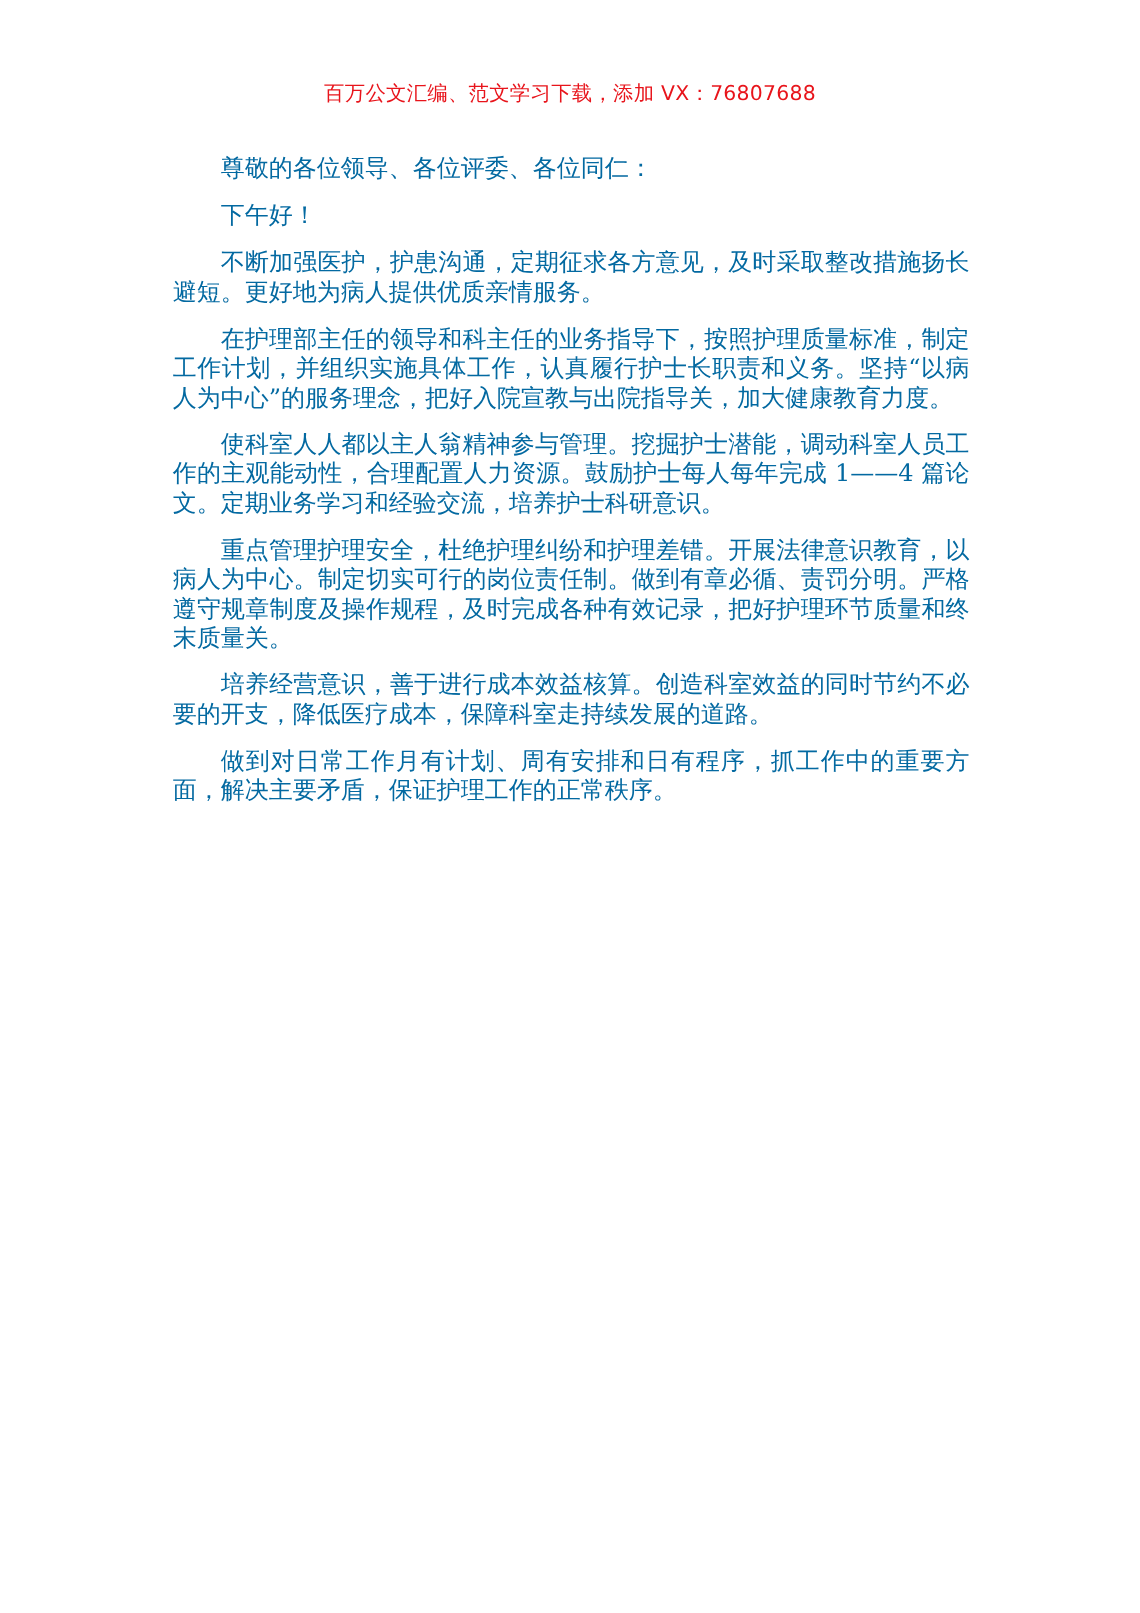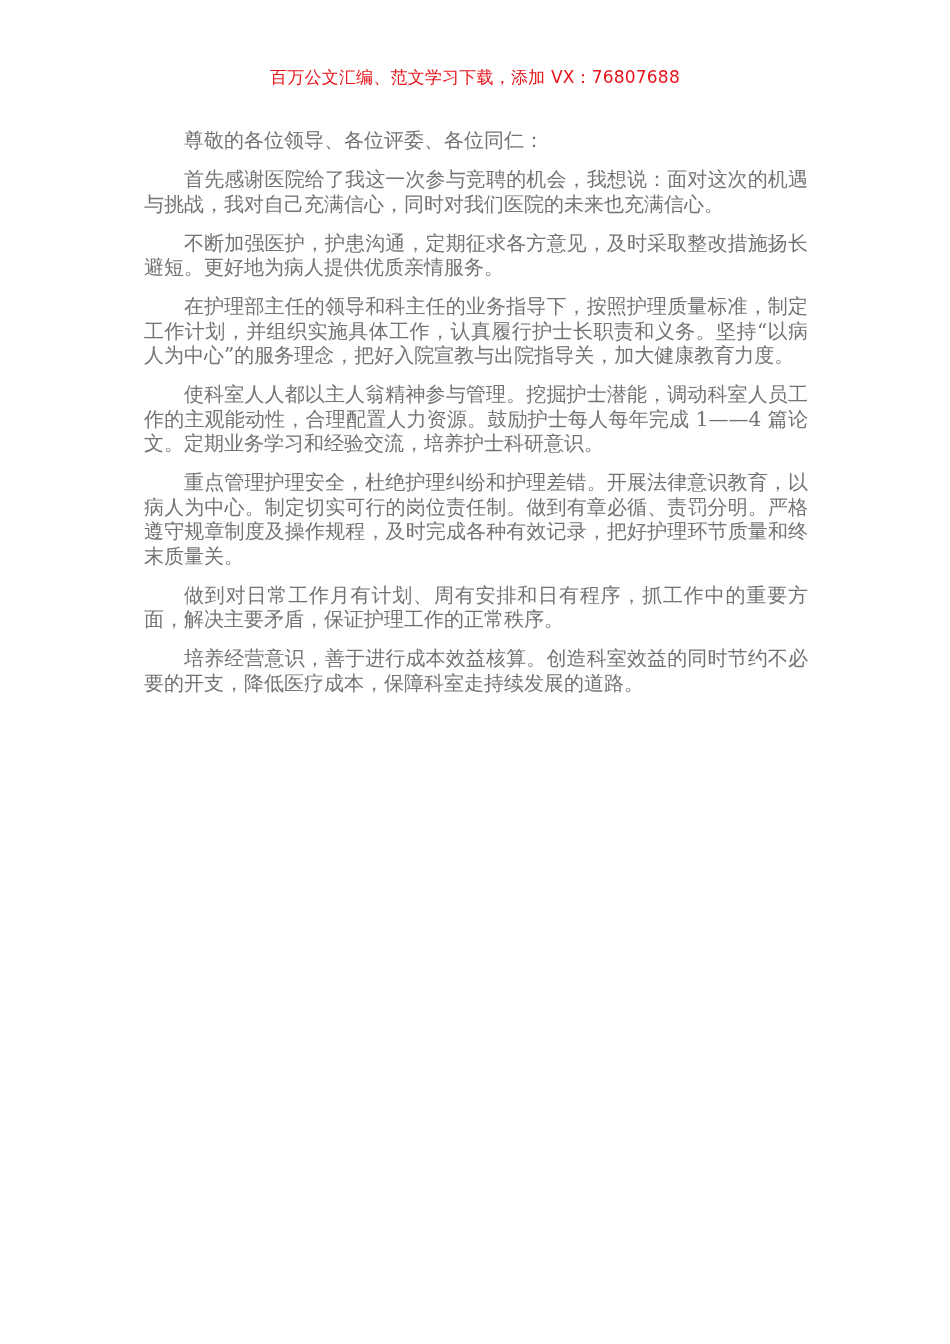--- a/index.html
+++ b/index.html
@@ -6,32 +6,32 @@
   body { width: 950px; height: 1344px; position: relative; overflow: hidden; }
   .page { position: absolute; left: 0; top: 0; width: 852px; height: 1344px; background: #fff; }
   .header {
     position: absolute; left: 0; top: 66px; width: 950px; text-align: center;
     font-family: "DejaVu Sans", sans-serif; font-size: 17px; color: #e8141b;
     letter-spacing: 0.2px;
   }
   .body {
     position: absolute; left: 144px; top: 128px; width: 664px;
     font-family: "DejaVu Serif", serif; font-size: 20px; line-height: 24.5px;
-    color: #737373; text-align: justify;
+    color: #0369a1; text-align: justify;
   }
   .body p { margin: 0 0 14.5px 0; text-indent: 40px; word-break: break-all; }
 </style>
 </head>
 <body>
 
 <div class="page">
   <div class="header">百万公文汇编、范文学习下载，添加 VX：76807688</div>
   <div class="body">
     <p>尊敬的各位领导、各位评委、各位同仁：</p>
-    <p>首先感谢医院给了我这一次参与竞聘的机会，我想说：面对这次的机遇与挑战，我对自己充满信心，同时对我们医院的未来也充满信心。</p>
+    <p>下午好！</p>
     <p>不断加强医护，护患沟通，定期征求各方意见，及时采取整改措施扬长避短。更好地为病人提供优质亲情服务。</p>
     <p>在护理部主任的领导和科主任的业务指导下，按照护理质量标准，制定工作计划，并组织实施具体工作，认真履行护士长职责和义务。坚持“以病人为中心”的服务理念，把好入院宣教与出院指导关，加大健康教育力度。</p>
     <p>使科室人人都以主人翁精神参与管理。挖掘护士潜能，调动科室人员工作的主观能动性，合理配置人力资源。鼓励护士每人每年完成 1——4 篇论文。定期业务学习和经验交流，培养护士科研意识。</p>
     <p>重点管理护理安全，杜绝护理纠纷和护理差错。开展法律意识教育，以病人为中心。制定切实可行的岗位责任制。做到有章必循、责罚分明。严格遵守规章制度及操作规程，及时完成各种有效记录，把好护理环节质量和终末质量关。</p>
+    <p>培养经营意识，善于进行成本效益核算。创造科室效益的同时节约不必要的开支，降低医疗成本，保障科室走持续发展的道路。</p>
     <p>做到对日常工作月有计划、周有安排和日有程序，抓工作中的重要方面，解决主要矛盾，保证护理工作的正常秩序。</p>
-    <p>培养经营意识，善于进行成本效益核算。创造科室效益的同时节约不必要的开支，降低医疗成本，保障科室走持续发展的道路。</p>
   </div>
 </div>
 
 </body></html>

